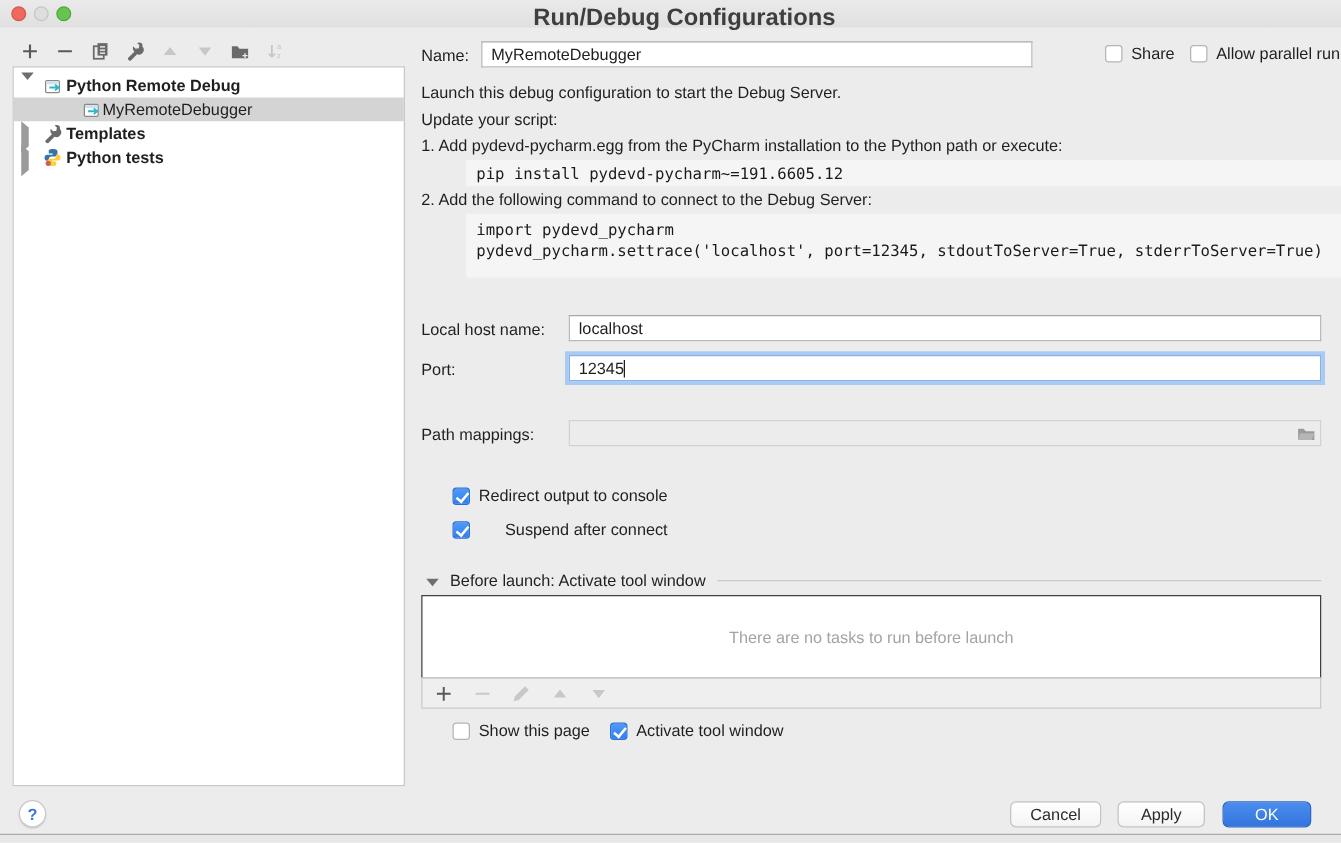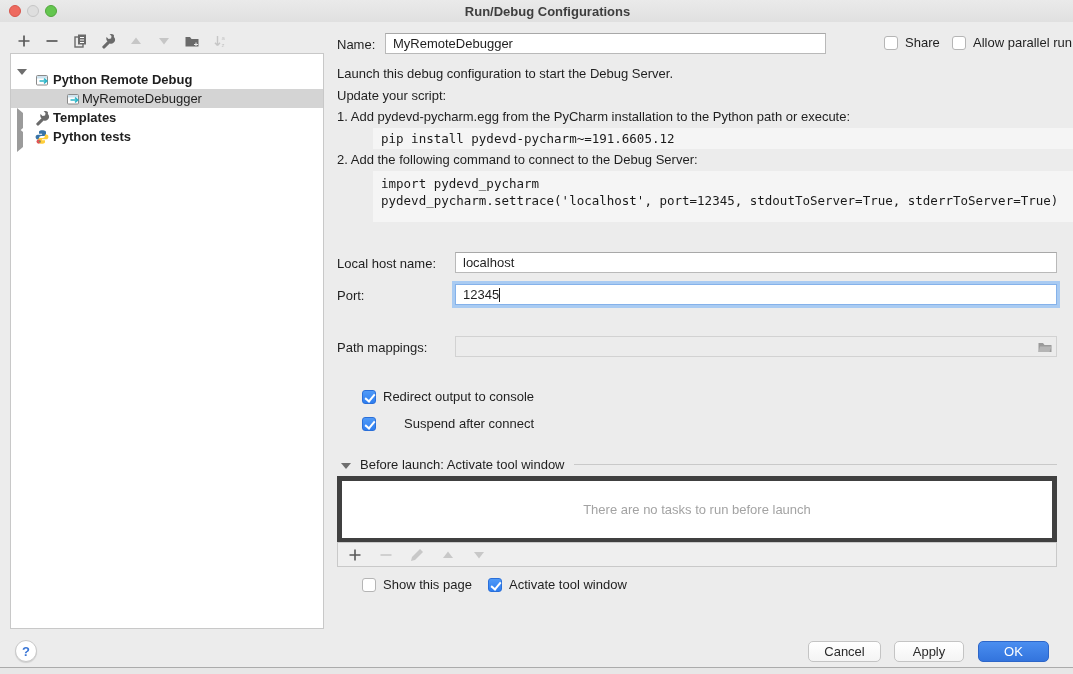--- a/index.html
+++ b/index.html
@@ -18,32 +18,32 @@
   .titlebar {
     position:absolute; top:0; left:0; right:0; height:22px;
     background:linear-gradient(#eaeaea,#e0e0e0);
   }
   .traffic { position:absolute; top:5px; width:12px; height:12px; border-radius:50%; }
   .t-red   { left:9px;  background:#ee6a5f; border:1px solid #d8564c; }
   .t-gray  { left:27px; background:#dedede; border:1px solid #c6c6c6; }
   .t-green { left:45px; background:#64c64f; border:1px solid #52a63e; }
   .title-text {
     position:absolute; top:4px; left:0; right:0; text-align:center;
-    font-size:13px; font-weight:bold; color:#3e3e3e;padding-left:22px;
+    font-size:19px; font-weight:bold; color:#3e3e3e;padding-left:22px;
   }
 
   
   .side-toolbar {
     position:absolute; top:32px; left:16px; height:18px;
     display:flex; gap:12px; align-items:center;
   }
   .tool-ic { width:16px; height:16px; display:inline-block; }
   .tree-panel {
     position:absolute; left:10px; top:53px; width:314px; height:576px;
-    background:#ffffff; border:1px solid #c8c8c8; padding-top:16px;
+    background:#ffffff; border:1px solid #c8c8c8; padding-top:5px;
   }
   .tree-row { height:19px; display:flex; align-items:center; position:relative; }
   .tree-row.selected { background:#d4d4d4; }
   .tw-arrow { position:absolute; left:6px; width:10px; height:10px; }
   .arrow-down { width:0;height:0;border-left:5px solid transparent;border-right:5px solid transparent;border-top:6px solid #6e6e6e; margin-top:2px;}
   .arrow-right { width:0;height:0;border-top:5px solid transparent;border-bottom:5px solid transparent;border-left:6px solid #9b9b9b; margin-top:1px;}
   .tree-ic { position:absolute; left:23px; width:16px; height:16px; }
   .tree-ic.child { left:54px; }
   .tree-label { position:absolute; left:42px; font-weight:bold; white-space:nowrap; }
   .tree-label.child { left:71px; font-weight:normal; }
@@ -82,21 +82,21 @@
     border:solid #fff; border-width:0 2px 2px 0; transform:rotate(40deg);
   }
   .cb-row { display:flex; align-items:center; gap:7px;padding-left:20px; }
 
   .bl-header { position:absolute; display:flex; align-items:center; width:720px;text-align:center; }
   .bl-tri { width:0;height:0;border-left:5px solid transparent;border-right:5px solid transparent;border-top:6px solid #6e6e6e; margin:2px 9px 0 4px; }
   .bl-line { flex:1; height:1px; background:#c9c9c9; margin-left:9px; }
 
   .tasks-box {
     position:absolute; left:0; top:476px; width:720px; height:67px;
-    background:#fff; border:5px solid #404040;
+    background:#fff; border:1px solid #404040;
     display:flex; align-items:center; justify-content:center;
     color:#a3a3a3;
   }
   .tasks-toolbar {
     position:absolute; left:0; top:542px; width:720px; height:25px;
     background:#efefef; border:1px solid #c9c9c9;
     display:flex; align-items:center; gap:15px; padding-left:9px;
   }
 
   

